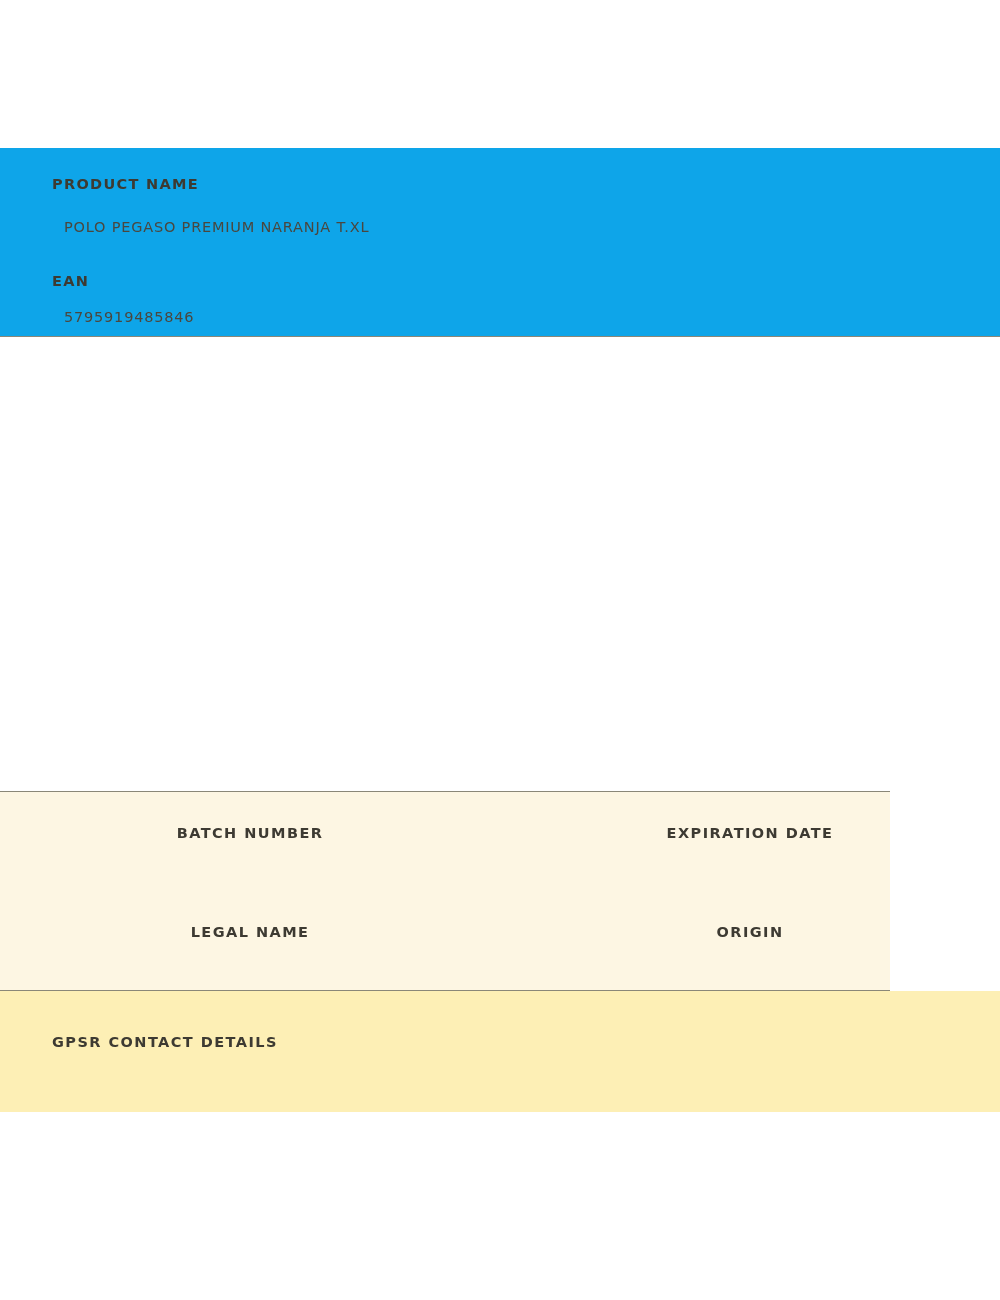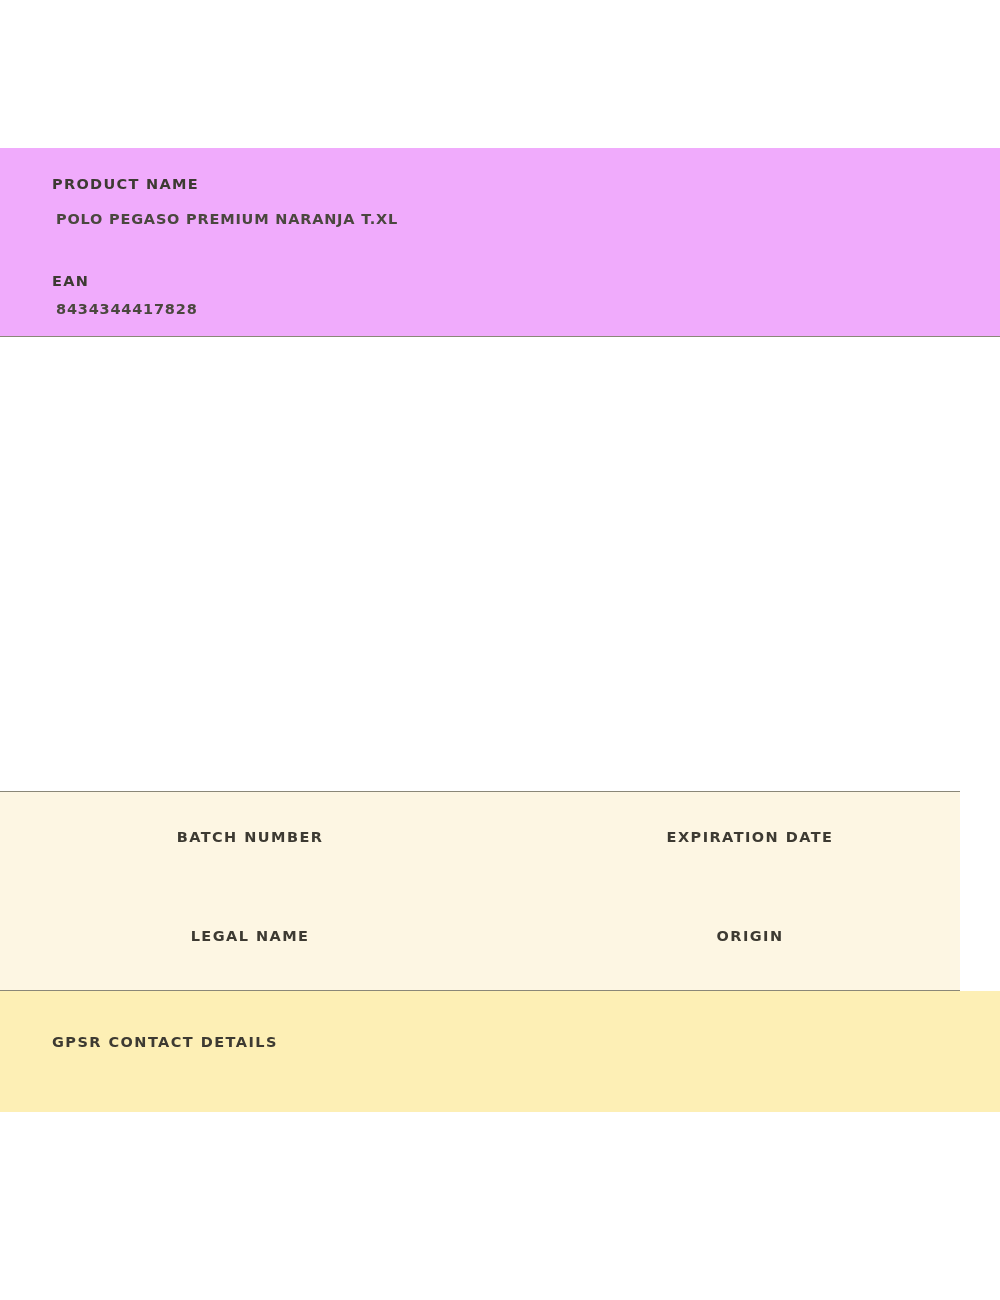--- a/index.html
+++ b/index.html
@@ -24,40 +24,40 @@
     height: 1300px;
   }
 
   
   .product-block {
     position: absolute;
     left: 0;
     top: 148px;
     width: 1000px;
     height: 189px;
-    background: #f0abfc;
+    background: #0ea5e9;
     border-bottom: 1px solid #8a8778;
     box-sizing: border-box;
   }
 
   .field-label {
     font-size: 14.5px;
     font-weight: bold;
     letter-spacing: 0.09em;
     color: #3d3a32;
     text-transform: uppercase;
     margin: 0;
   }
 
   .field-value {
     font-size: 14.5px;
-    font-weight: bold;
+    font-weight: normal;
     letter-spacing: 0.055em;
     color: #4a473e;
-    margin: 4px;
+    margin: 12px;
   }
 
   .product-name-label {
     position: absolute;
     left: 52px;
     top: 28px;
   }
   .product-name-value {
     position: absolute;
     left: 52px;
@@ -82,21 +82,21 @@
     width: 1000px;
     height: 454px;
     background: #ffffff;
   }
 
   
   .details-block {
     position: absolute;
     left: 0;
     top: 791px;
-    width: 960px;
+    width: 890px;
     height: 200px;
     background: #fdf6e3;
     border-top: 1px solid #8a8778;
     border-bottom: 1px solid #8a8778;
     box-sizing: border-box;
   }
 
   .details-grid {
     position: absolute;
     left: 0;
@@ -168,21 +168,21 @@
 </style>
 </head>
 <body>
 
 <div class="page">
 
   <section class="product-block">
     <div class="field-label product-name-label">PRODUCT NAME</div>
     <div class="field-value product-name-value">POLO PEGASO PREMIUM NARANJA T.XL</div>
     <div class="field-label ean-label">EAN</div>
-    <div class="field-value ean-value">8434344417828</div>
+    <div class="field-value ean-value">5795919485846</div>
   </section>
 
   <section class="blank-area"></section>
 
   <section class="details-block">
     <div class="details-grid">
 
       <div class="details-cell">
         <div class="field-label">BATCH NUMBER</div>
         <div class="field-value"></div>

